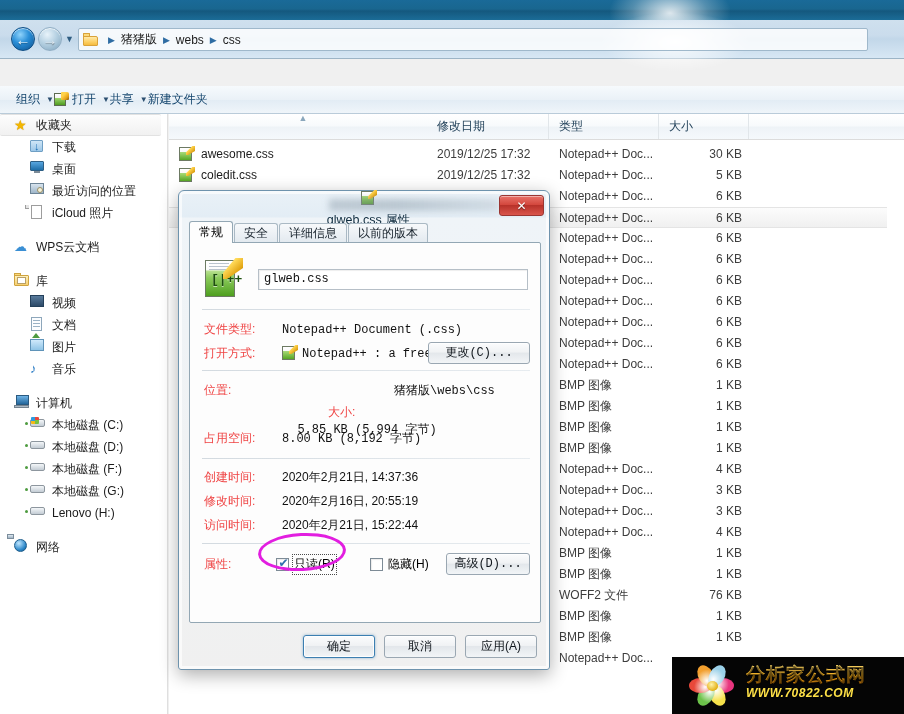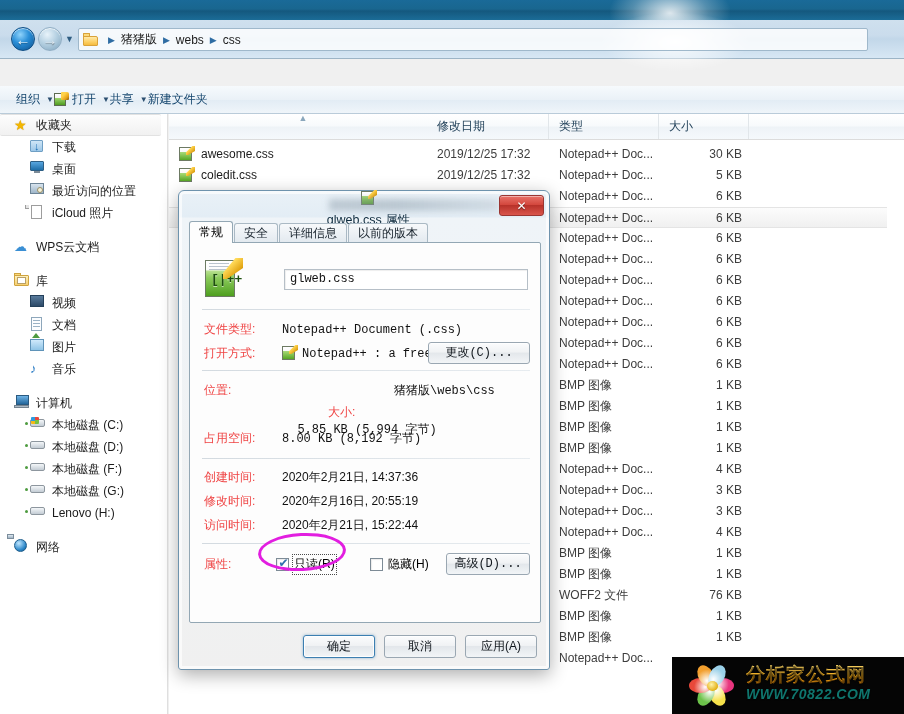--- a/index.html
+++ b/index.html
@@ -309,21 +309,21 @@
   .bigicon .pp { position:absolute; left:7px; top:13px; color:#1d4f0f; font-size:13px;
     font-weight:bold; font-family:"Liberation Mono",monospace; text-shadow:0 1px 0 rgba(255,255,255,.6); }
   .bigicon .pen {
     position:absolute; right:-1px; top:-1px; width:20px; height:21px;
     background: linear-gradient(135deg, #fff4c2 8%, #ffd958 35%, #e3a614 68%, #7d5208 100%);
     clip-path: polygon(100% 0, 100% 48%, 20% 100%, 0 100%, 0 72%, 62% 0);
   }
   .nameinput {
     flex:1; height:21px; line-height:19px; background:#fff;
     border:1px solid #b6bfc7; box-shadow: inset 1px 1px 1px rgba(0,0,0,.07);
-    padding:0 5px; font-size:12px; color:#111;margin-left:26px;
+    padding:0 5px; font-size:12px; color:#111;
   }
   .hr { position:absolute; left:12px; width:328px; height:1px;
     background:linear-gradient(to right,#d3dae0,#e7ecf0); }
 
   .prow { position:absolute; left:14px; width:326px; height:21px; display:flex; align-items:center; font-size:12px; color:#111; }
   .plabel { width:78px; flex:0 0 auto; color:#ef4444; }
   .pvalue { color:#111; white-space:nowrap; }
   .openwith { display:flex; align-items:center; gap:5px; }
   .btn {
     background: linear-gradient(to bottom,#fbfcfd 0%,#f0f2f4 46%,#e3e7eb 50%,#f2f5f7 100%);
@@ -365,22 +365,22 @@
     background:#050505; overflow:hidden;
   }
   .wm-flower { position:absolute; left:16px; top:5px; width:48px; height:47px; }
   .wm-petal { position:absolute; width:23px; height:15px; border-radius:50%; left:12px; top:16px; transform-origin: 50% 50%; }
   .wm-center { position:absolute; left:19px; top:19px; width:11px; height:10px; border-radius:50%;
     background: radial-gradient(circle at 40% 35%, #fff3a8, #e3b015 70%, #8e6a05 100%); }
   .wm-title { position:absolute; left:74px; top:5px; font-size:19px; font-weight:bold; letter-spacing:1px;
     background: linear-gradient(to bottom, #ffe680 0%, #ffb31a 55%, #e07800 100%);
     -webkit-background-clip:text; background-clip:text; color:transparent;
     text-shadow:0 1px 1px rgba(0,0,0,.6); }
-  .wm-url { position:absolute; left:74px; top:29px; font-size:14px; font-weight:bold; font-style:italic;
-    color:#0f766e; letter-spacing:0.5px; text-shadow:0 1px 1px rgba(0,0,0,.6); }
+  .wm-url { position:absolute; left:74px; top:29px; font-size:12px; font-weight:bold; font-style:italic;
+    color:#fde047; letter-spacing:0.5px; text-shadow:0 1px 1px rgba(0,0,0,.6); }
 </style>
 </head>
 <body>
 
 <div id="explorer">
 
   <div class="titlebar">
     <div class="glow"></div>
   </div>
 

